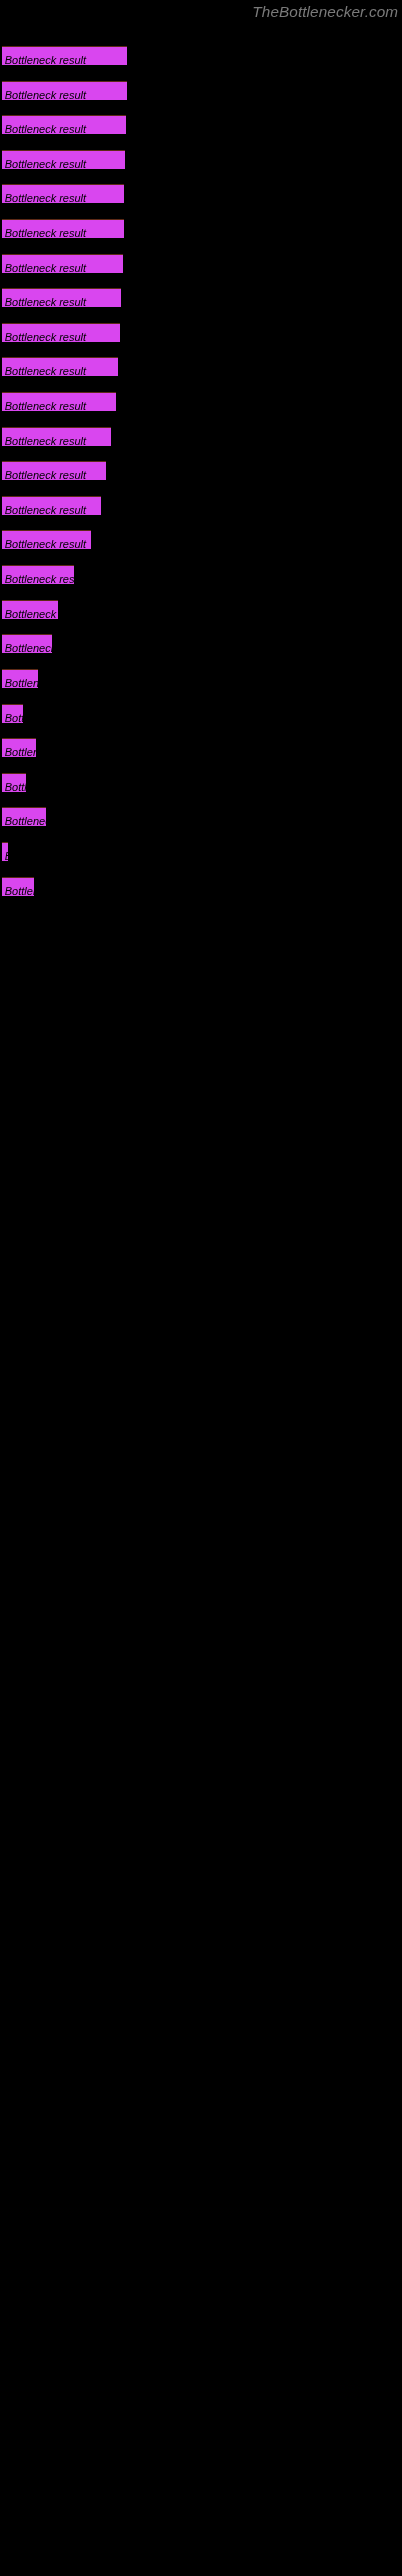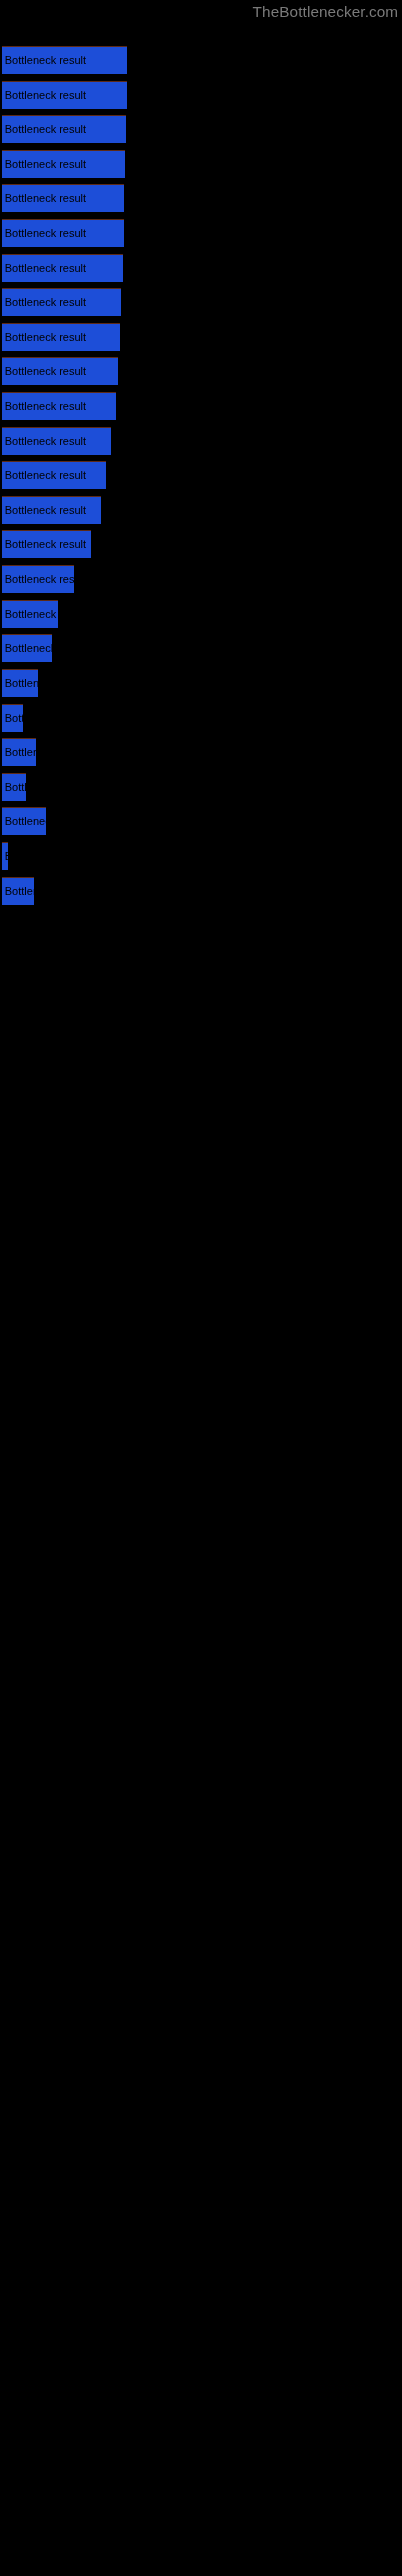--- a/index.html
+++ b/index.html
@@ -26,34 +26,35 @@
     white-space: nowrap;
     font-family: "Liberation Sans", sans-serif;
   }
 
   .chart-area {
     position: absolute;
     left: 0;
     top: 0;
     width: 403px;
     height: 2576px;
+    font-style: italic;
   }
 
   .bar-row {
     position: absolute;
     left: 2.4px;
     height: 26.6px;
   }
 
   .bar {
     position: absolute;
     left: 0;
     top: 0;
-    height: 28px;
-    background: #1d4ed8;
+    height: 19px;
+    background: #d946ef;
     border-top: 0.8px solid #5d2a16;
     box-sizing: border-box;
     overflow: hidden;
     text-align: right;
   }
 
   .bar-label {
     position: absolute;
     left: 2.4px;
     top: 0;

